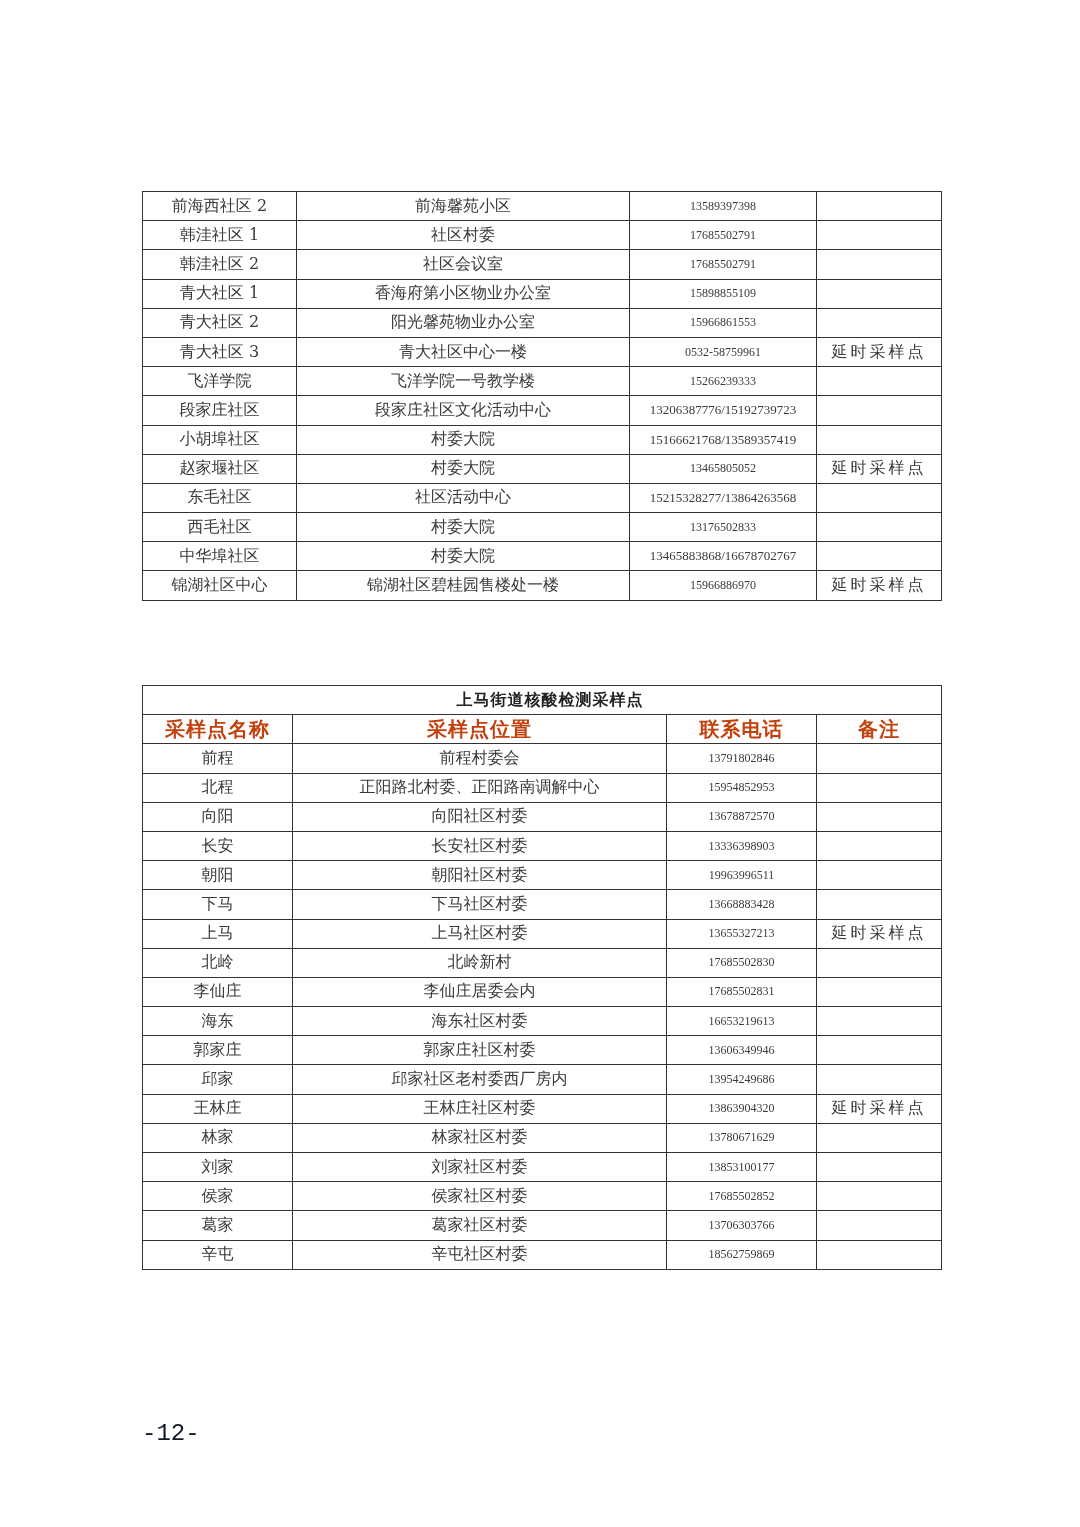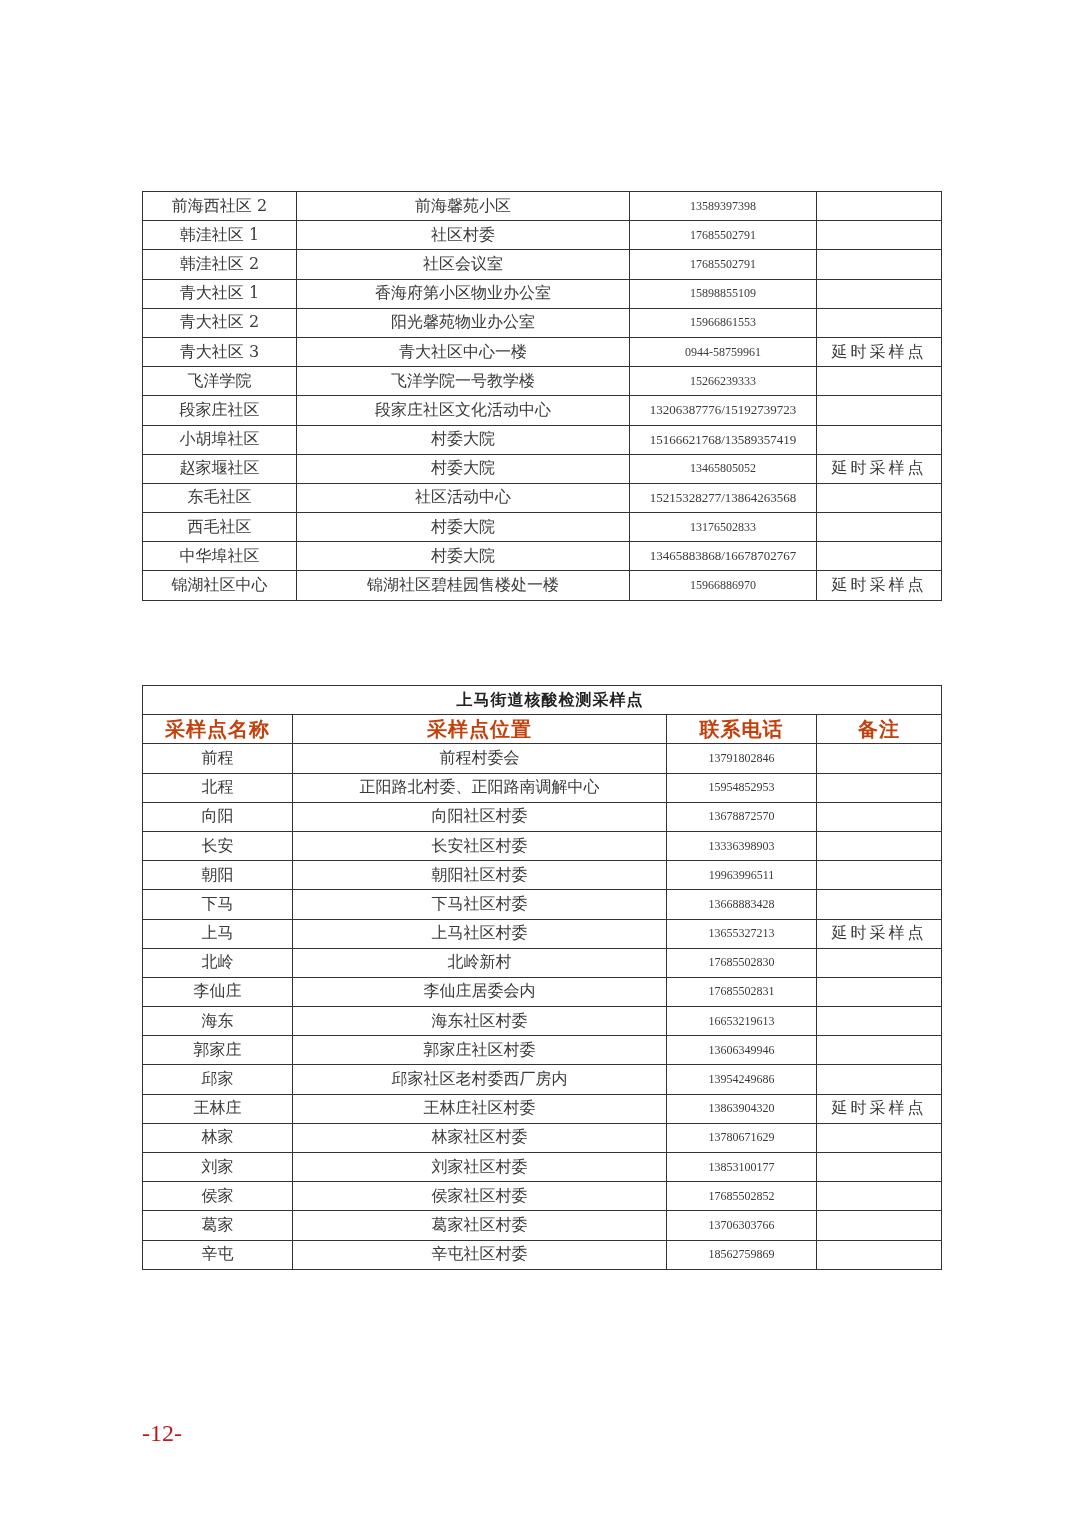--- a/index.html
+++ b/index.html
@@ -10,22 +10,22 @@
            padding: 0; font-weight: normal; font-size: 16px; color: #3a3a3a; white-space: nowrap; overflow: hidden; }
   #t1 { left: 142px; top: 191px; width: 799px; }
   #t1 td { height: 28.2px; }
   #t2 { left: 142px; top: 685px; width: 799px; }
   #t2 td, #t2 th { height: 28.2px; }
   .phone { font-family: "Liberation Serif", serif; font-size: 12px; }
   .phone.small { font-size: 13px; }
   .note { letter-spacing: 3px; }
   .caption { font-weight: bold; font-size: 16px; color: #222; letter-spacing: 1px; padding-left: 16px; }
   .hdr { font-weight: bold; font-size: 20px; color: #c2410c; letter-spacing: 1px; }
-  #page-num { position: absolute; left: 142px; top: 1420px; font-family: Liberation Serif, serif;
-              font-size: 24px; color: #b91c1c; }
+  #page-num { position: absolute; left: 142px; top: 1420px; font-family: Liberation Mono, monospace;
+              font-size: 24px; color: #0f172a; }
 </style>
 </head>
 <body>
 
 <table id="t1">
   <colgroup>
     <col style="width:154px">
       <col style="width:333px">
       <col style="width:187px">
       <col style="width:125px">
@@ -57,21 +57,21 @@
       </tr>
       <tr>
         <td>青大社区 2</td>
         <td>阳光馨苑物业办公室</td>
         <td class="phone">15966861553</td>
         <td class="note"></td>
       </tr>
       <tr>
         <td>青大社区 3</td>
         <td>青大社区中心一楼</td>
-        <td class="phone">0944-58759961</td>
+        <td class="phone">0532-58759961</td>
         <td class="note">延时采样点</td>
       </tr>
       <tr>
         <td>飞洋学院</td>
         <td>飞洋学院一号教学楼</td>
         <td class="phone">15266239333</td>
         <td class="note"></td>
       </tr>
       <tr>
         <td>段家庄社区</td>

